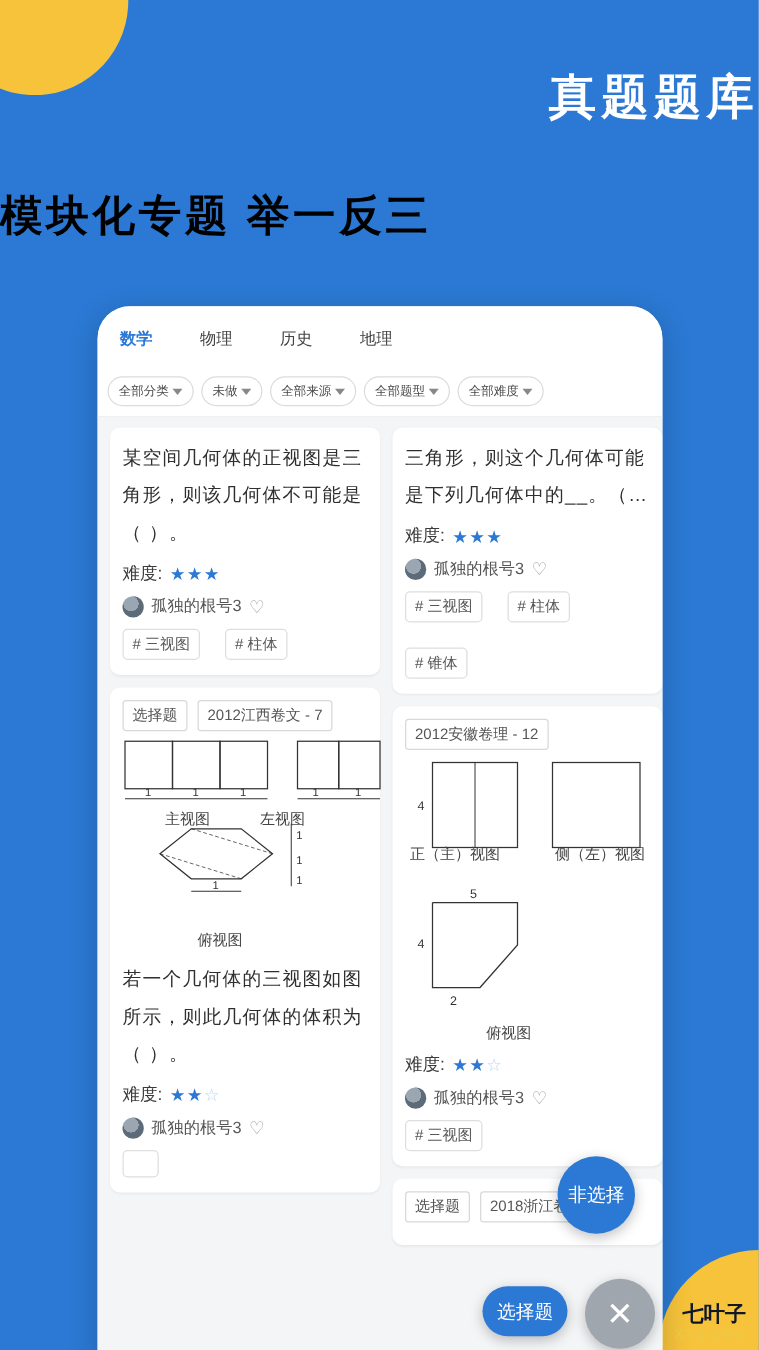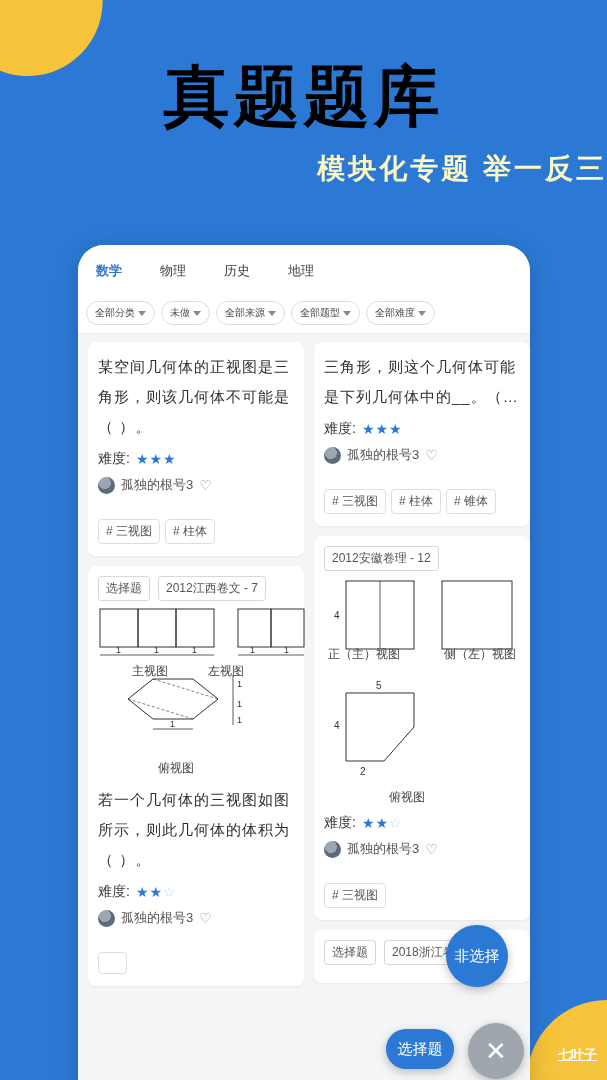--- a/index.html
+++ b/index.html
@@ -21,31 +21,31 @@
     transform: rotate(-8deg);
   }
   .blob-br {
     position: absolute; right: -40px; bottom: -40px;
     width: 120px; height: 120px;
     background: #f6c33a;
     border-radius: 80px 0 0 0;
   }
   .headline {
     position: absolute; top: 52px; left: 0; right: 0;
-    text-align: center;
-    color: #000000;
-    font-size: 66px;
+    text-align: right;
+    color: #ffffff;
+    font-size: 38px;
     font-weight: bold;
     letter-spacing: 4px;
   }
   .subheadline {
     position: absolute; top: 150px; left: 0; right: 0;
-    text-align: right;
-    color: #fef9c3;
-    font-size: 28px;
+    text-align: left;
+    color: #000000;
+    font-size: 34px;
     font-weight: bold;
     letter-spacing: 3px;
   }
 
   
   .phone {
     position: absolute;
     left: 78px; top: 245px;
     width: 452px; height: 860px;
     background: #ffffff;
@@ -137,21 +137,21 @@
     margin-top: 8px;
     font-size: 13px;
     color: #555;
   }
   .avatar {
     width: 17px; height: 17px; border-radius: 50%;
     background: radial-gradient(circle at 40% 35%, #9aa7b3 0 40%, #5d6b78 41% 100%);
     flex: none;
   }
   .heart { color: #9a9a9a; font-size: 14px; }
-  .tag-row { display: flex; gap: 5px; margin-top: 25px; flex-wrap: wrap; }
+  .tag-row { display: flex; gap: 20px; margin-top: 9px; flex-wrap: wrap; }
   .tag {
     font-size: 12px;
     color: #565656;
     border: 1px solid #dedede;
     border-radius: 4px;
     padding: 3px 7px;
     background: #fff;
     white-space: nowrap;
   }
   .label-row { display: flex; gap: 8px; align-items: flex-end; margin-bottom: 6px; }
@@ -199,21 +199,21 @@
     display: flex; align-items: center; justify-content: center;
     font-size: 26px;
     box-shadow: 0 3px 10px rgba(0,0,0,0.25);
   }
   .watermark {
     position: absolute;
     right: 10px; bottom: 6px;
     text-align: right;
     line-height: 1.1;
   }
-  .wm-main { color: #ffffff; font-size: 13px; font-weight: bold; text-decoration: underline; }
+  .wm-main { color: #0f172a; font-size: 17px; font-weight: bold; }
   .wm-sub { color: #e9c94a; font-size: 11px; letter-spacing: 1px; }
 
   svg { display: block; }
 </style>
 </head>
 <body>
 
 <div class="blob-tl"></div>
 <div class="blob-br"></div>
 

